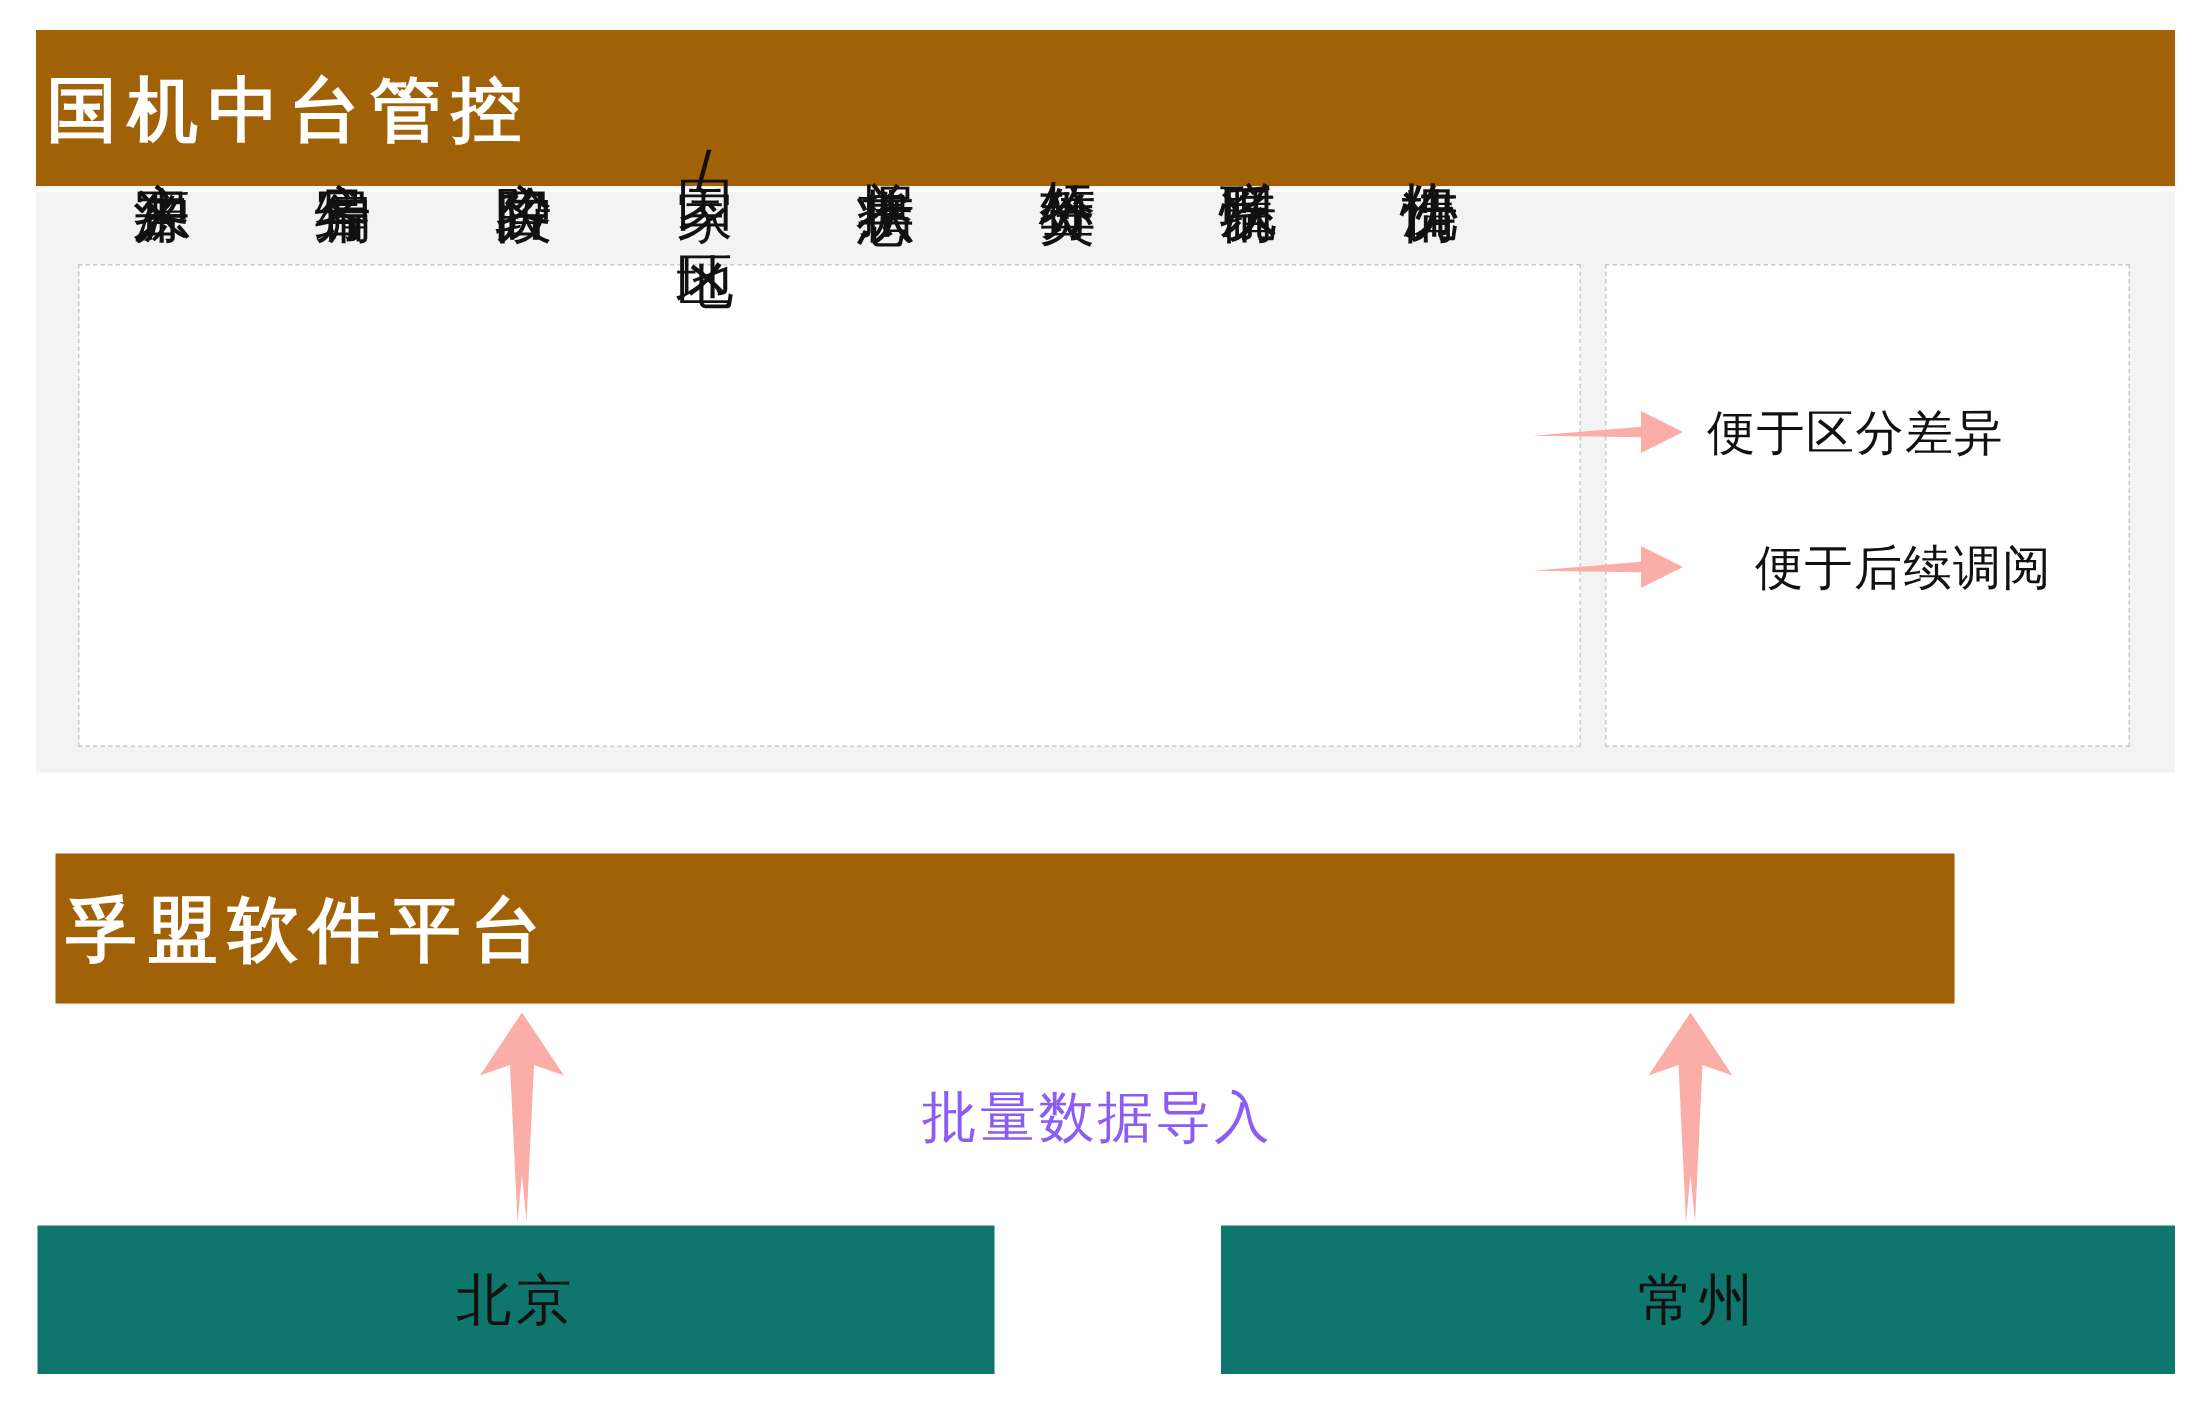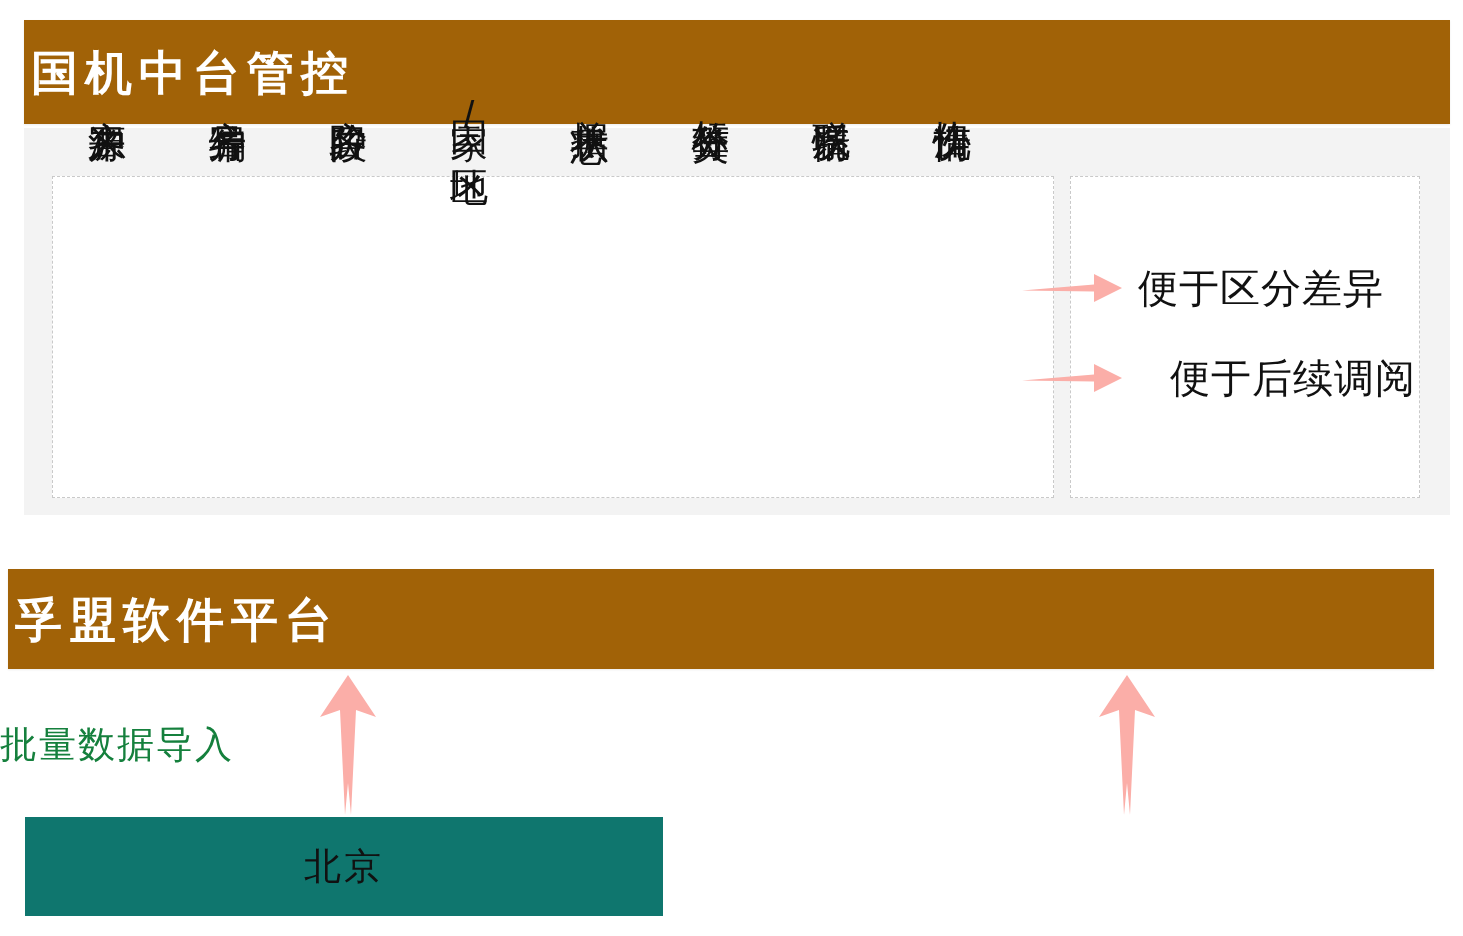--- a/index.html
+++ b/index.html
@@ -37,23 +37,23 @@
     line-height: 1;
     white-space: nowrap;
   }
   #banner-top {
     left: 24px;
     top: 20px;
     width: 1426px;
     height: 104px;
   }
   #banner-bottom {
-    left: 8px;
+    left: 37px;
     top: 569px;
-    width: 1426px;
+    width: 1266px;
     height: 100px;
   }
 
   
   #attribute-panel {
     position: absolute;
     left: 24px;
     top: 128px;
     width: 1426px;
     height: 387px;
@@ -115,21 +115,21 @@
   }
   #benefit-row-0 { top: 266px; }
   #benefit-row-1 { top: 356px; gap: 32px; }
   .h-arrow {
     width: 100px;
     height: 34px;
     flex: 0 0 auto;
     display: block;
   }
   .benefit-text {
-    font-size: 40px;
+    font-size: 32px;
     line-height: 1;
     color: #111111;
     letter-spacing: 1px;
     margin-left: 16px;
     white-space: nowrap;
   }
 
   
   .up-arrow {
     position: absolute;
@@ -137,24 +137,24 @@
     height: 140px;
   }
   #up-arrow-left  { left: 316px; top: 675px; }
   #up-arrow-right { left: 1095px; top: 675px; }
 
   #import-caption {
     position: absolute;
     left: 0;
     top: 720px;
     width: 1463px;
-    text-align: left;
+    text-align: center;
     font-size: 37px;
     letter-spacing: 2px;
-    color: #15803d;
+    color: #8b5cf6;
   }
 
   
   .source-box {
     position: absolute;
     top: 817px;
     height: 99px;
     background: #0f766e;
     display: flex;
     align-items: center;
@@ -216,14 +216,17 @@
   </svg>
   <svg class="up-arrow" id="up-arrow-right" viewBox="0 0 64 140">
     <path d="M32 0 L60 42 L40 35 L35 140 L32 108 L29 140 L24 35 L4 42 Z" fill="#FBAEA8"></path>
   </svg>
 
   <div id="import-caption">批量数据导入</div>
 
   <div class="source-box" id="source-box-0">
     <span class="source-label">北京</span>
   </div>
+  <div class="source-box" id="source-box-1">
+    <span class="source-label">常州</span>
+  </div>
 
 </div>
 
 </body></html>

